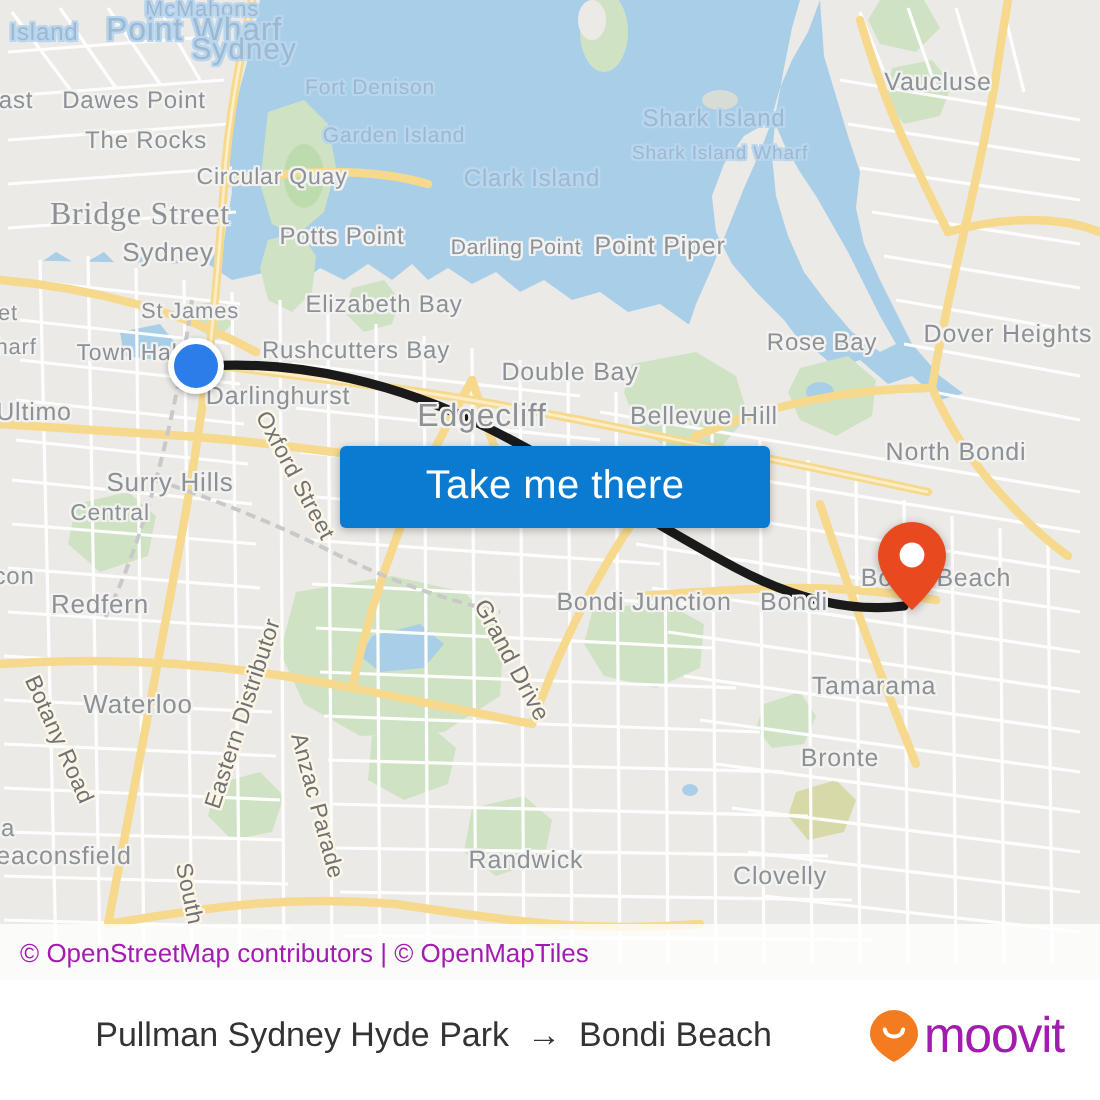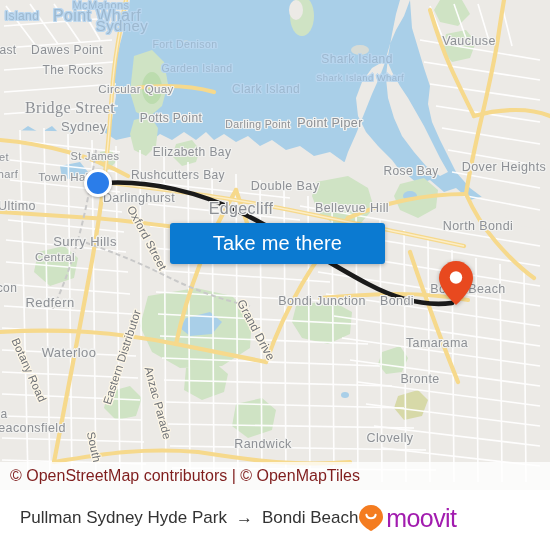--- a/index.html
+++ b/index.html
@@ -103,37 +103,38 @@
     left: 0; bottom: 0;
     width: 550px;
     height: 28px;
     background: rgba(255,255,255,0.78);
     display: flex;
     align-items: center;
     z-index: 70;
   }
   #attribution .attr-text {
     padding-left: 10px;
-    font-size: 16px;
-    color: #7f1d1d;
+    font-size: 13px;
+    color: #a21caf;
     font-family: "Liberation Sans", sans-serif;
     white-space: nowrap;
   }
 
   
   #footer {
     position: absolute;
     left: 0; top: 490px;
     width: 550px;
     height: 60px;
     background: #ffffff;
     display: flex;
     align-items: center;
-    justify-content: flex-start;
+    justify-content: flex-end;
     padding: 0 18px 4px 20px;
+    gap: 48px;
   }
   #route-title {
     display: flex;
     align-items: center;
     font-size: 17px;
     color: #333333;
     white-space: nowrap;
   }
   #route-title .arrow {
     margin: 0 9px;
@@ -332,21 +333,21 @@
         <div class="maplabel road" style="left: 122px; top: 357px; font-size: 11.5px; transform: translate(-50%, -50%) rotate(-72deg);">Eastern Distributor</div>
         <div class="maplabel land" style="left: 437px; top: 343px; font-size: 12.5px;">Tamarama</div>
         <div class="maplabel land" style="left: 69px; top: 352px; font-size: 13px;">Waterloo</div>
         <div class="maplabel road" style="left: 29px; top: 370px; font-size: 11.5px; transform: translate(-50%, -50%) rotate(66deg);">Botany Road</div>
         <div class="maplabel road" style="left: 158px; top: 403px; font-size: 11.5px; transform: translate(-50%, -50%) rotate(75deg);">Anzac Parade</div>
         <div class="maplabel land" style="left: 420px; top: 379px; font-size: 12.5px;">Bronte</div>
         <div class="maplabel land" style="left: 4px; top: 414px; font-size: 12px;">a</div>
         <div class="maplabel land" style="left: 32px; top: 428px; font-size: 12.5px;">eaconsfield</div>
         <div class="maplabel land" style="left: 390px; top: 438px; font-size: 12.5px;">Clovelly</div>
         <div class="maplabel road" style="left: 94px; top: 447px; font-size: 11.5px; transform: translate(-50%, -50%) rotate(78deg);">South</div>
-        <div class="maplabel land" style="left: 263px; top: 444px; font-size: 12.5px;">Randwick</div>
+        <div class="maplabel land" style="left: 263px; top: 430px; font-size: 12.5px;">Randwick</div>
       </div>
 
     <div id="origin-marker" style="left:98px; top:183px;"></div>
 
     <div id="dest-marker" style="left:456px; top:305px;">
       <svg viewBox="0 0 34 44" width="34" height="44">
         <path d="M17 0 C7.6 0 0 7.6 0 17 C0 29 17 44 17 44 C17 44 34 29 34 17 C34 7.6 26.4 0 17 0 Z" fill="#e8491f"></path>
         <circle cx="17" cy="16.5" r="6.2" fill="#ffffff"></circle>
       </svg>
     </div>

